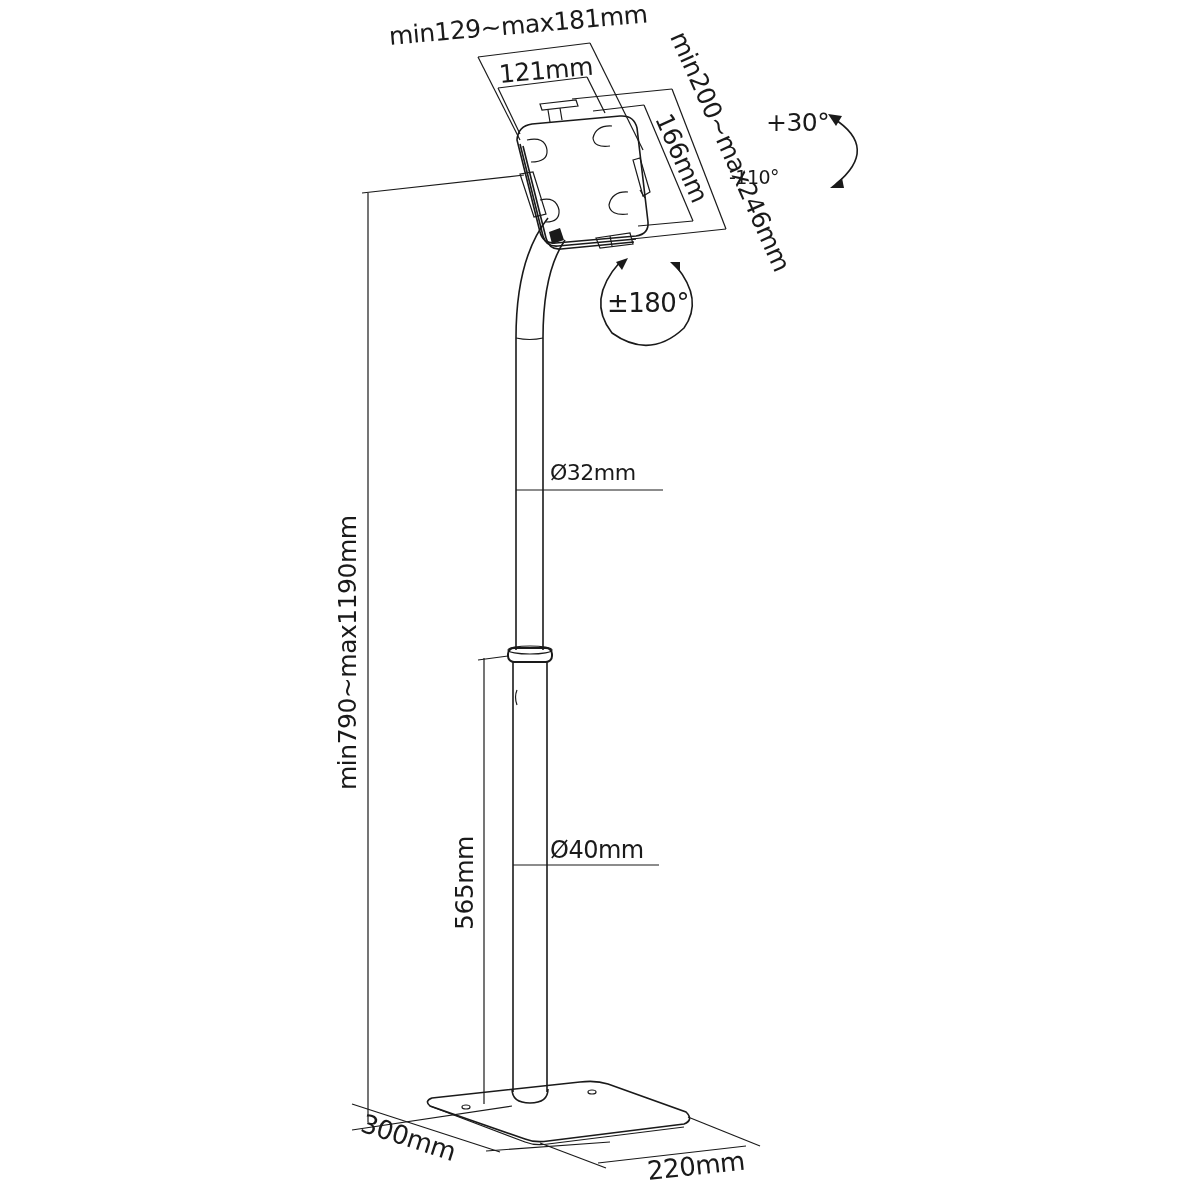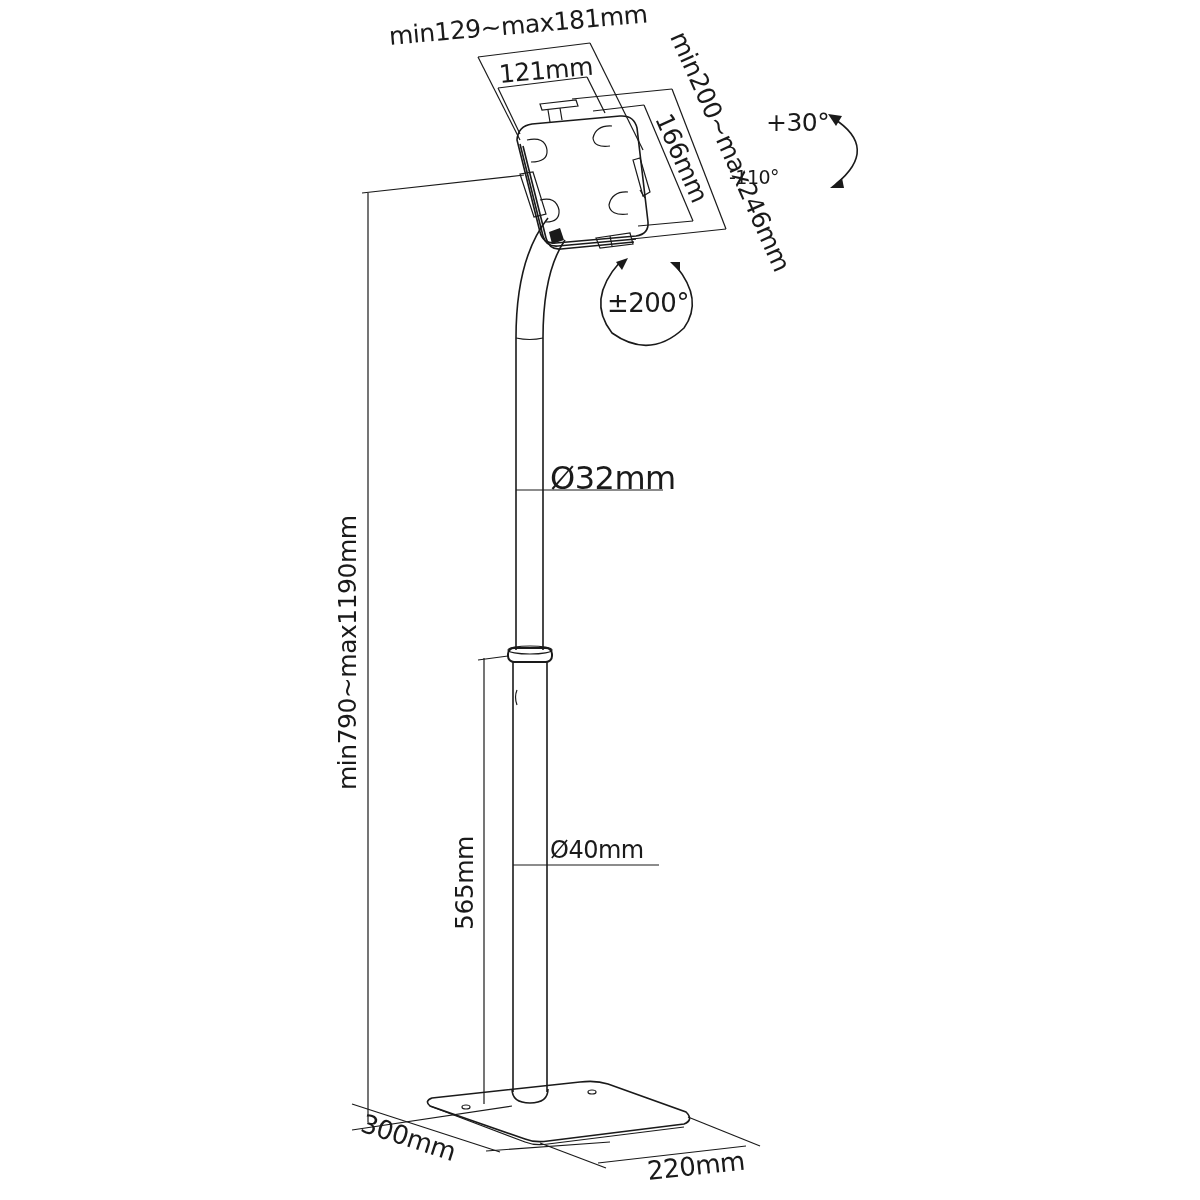--- a/index.html
+++ b/index.html
@@ -127,23 +127,23 @@
 <div class="lbl" style="left:498px; top:62px; transform: rotate(-5deg); transform-origin: left top; font-size:25px;">121mm</div>
 
 <div class="lbl" style="left:689px; top:28px; transform: rotate(66deg); transform-origin: left top; font-size:25px;">min200~max246mm</div>
 
 <div class="lbl" style="left:674px; top:110px; transform: rotate(66deg); transform-origin: left top; font-size:25px;">166mm</div>
 
 <div class="lbl" style="left:766px; top:110px; font-size:25px;">+30°</div>
 
 <div class="lbl" style="left:729px; top:168px; font-size:19px;">-110°</div>
 
-<div class="lbl" style="left:607px; top:290px; font-size:26px;">±200°</div>
+<div class="lbl" style="left:607px; top:290px; font-size:26px;">±180°</div>
 
-<div class="lbl" style="left:550px; top:462px; font-size:32px;">Ø32mm</div>
+<div class="lbl" style="left:550px; top:462px; font-size:22px;">Ø32mm</div>
 
 <div class="lbl" style="left:550px; top:838px; font-size:24px;">Ø40mm</div>
 
 <div class="lbl" style="left:452px; top:930px; transform: rotate(-90deg); transform-origin: left top; font-size:25px;">565mm</div>
 
 <div class="lbl" style="left:335px; top:790px; transform: rotate(-90deg); transform-origin: left top; font-size:25px;">min790~max1190mm</div>
 
 <div class="lbl" style="left:366px; top:1110px; transform: rotate(18deg); transform-origin: left top; font-size:26px;">300mm</div>
 
 <div class="lbl" style="left:646px; top:1158px; transform: rotate(-6deg); transform-origin: left top; font-size:26px;">220mm</div>

